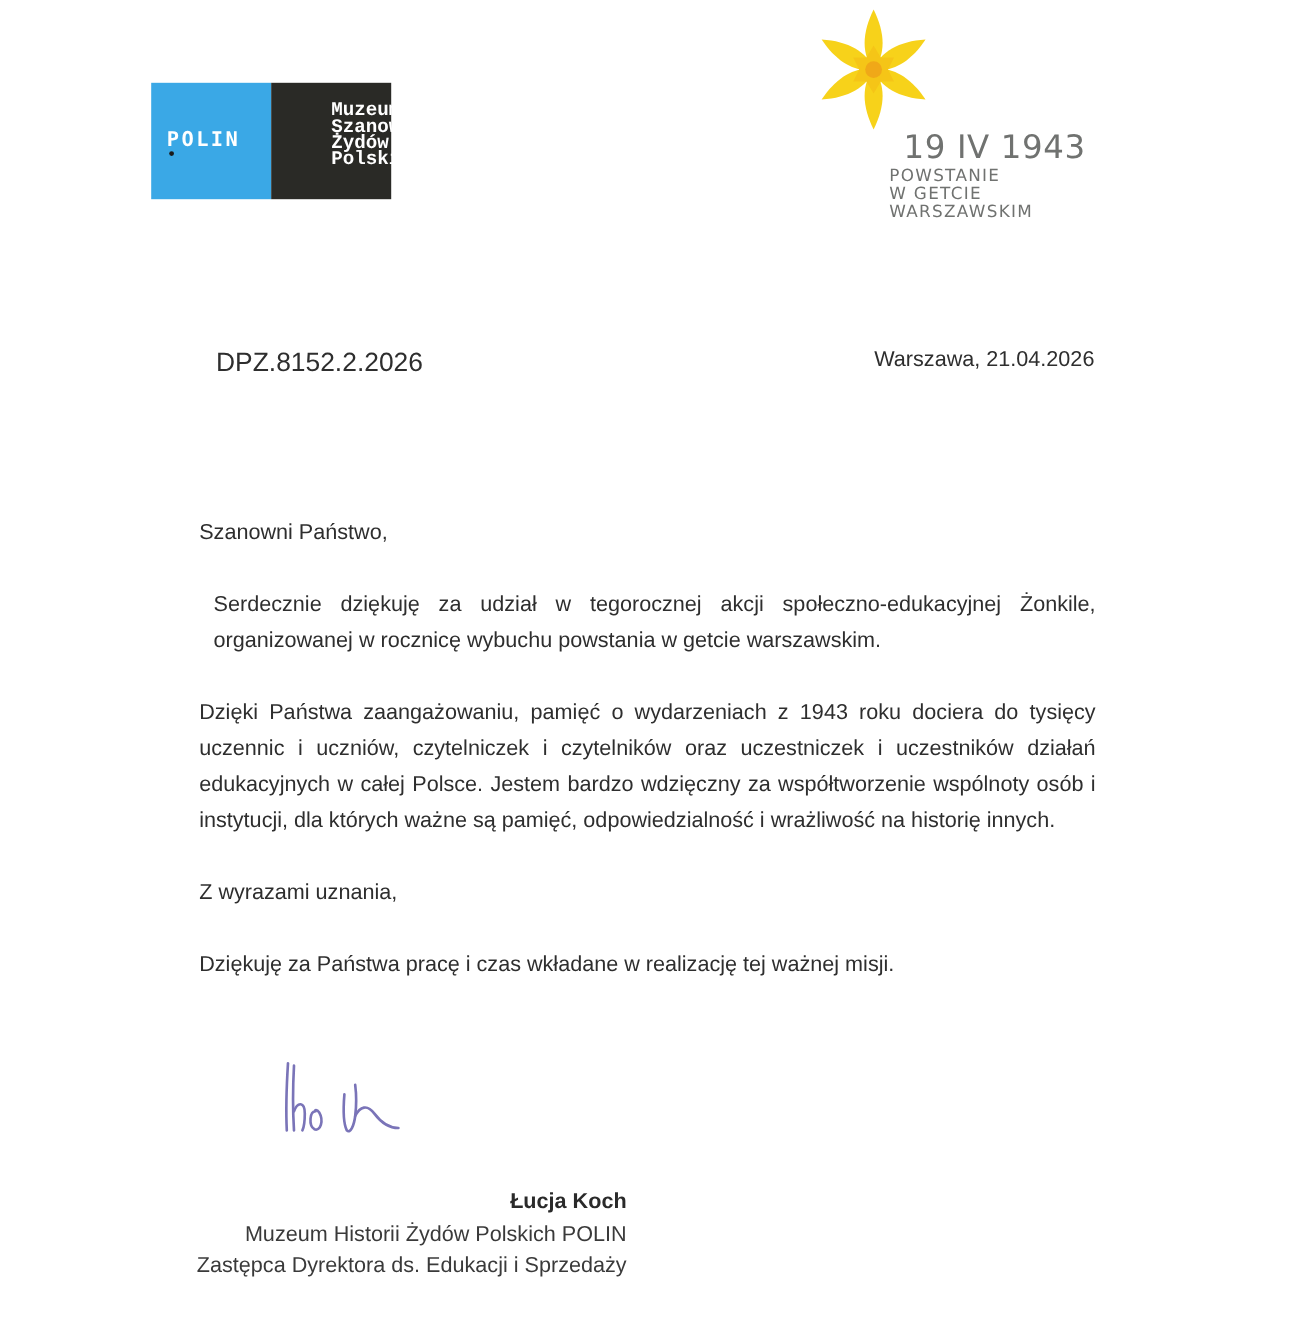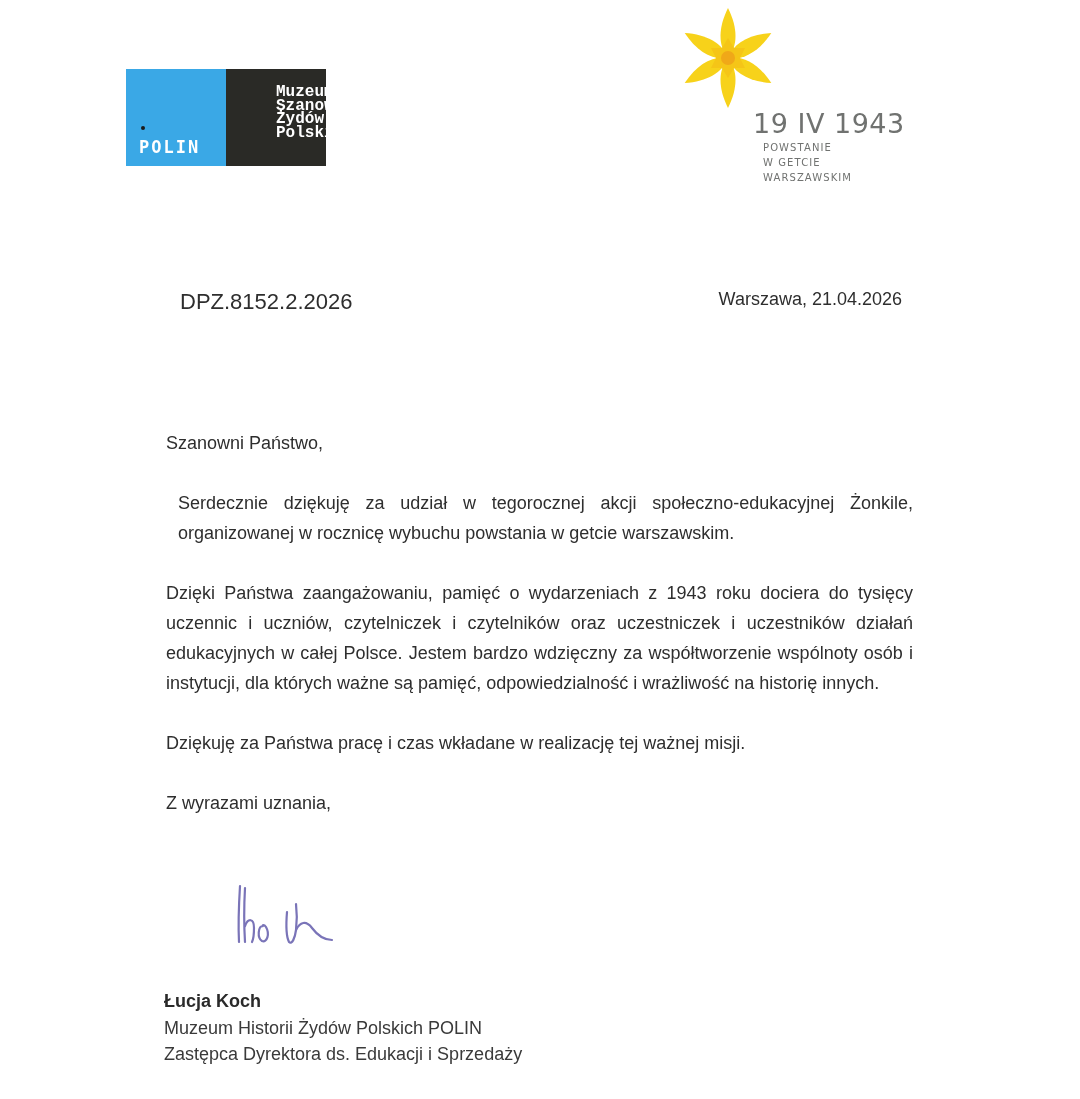--- a/index.html
+++ b/index.html
@@ -29,21 +29,20 @@
       position: relative;
     }
     .polin-word {
       position: absolute;
       left: 13px; top: 38px;
       font-family: "DejaVu Sans Mono", monospace;
       font-weight: bold;
       font-size: 17px;
       letter-spacing: 2px;
       color: #ffffff;
-      margin-top: 30px;
     }
     .polin-dot {
       position: absolute;
       left: 15px; top: 57px;
       width: 4px; height: 4px;
       background: #1a1a1a;
       border-radius: 50%;
     }
     .polin-dark {
       width: 100px; height: 97px;
@@ -69,37 +68,37 @@
     }
     .anniv-date {
       left: 753px; top: 108px;
       font-family: "DejaVu Sans", sans-serif;
       font-size: 27px;
       color: #707270;
       letter-spacing: 0.5px;
       white-space: nowrap;
     }
     .anniv-text {
-      left: 763px; top: 140px;
+      left: 741px; top: 140px;
       font-family: "DejaVu Sans", sans-serif;
-      font-size: 10px;
+      font-size: 14px;
       line-height: 15px;
       letter-spacing: 1.1px;
       color: #707270;
     }
     .anniv-text div { white-space: nowrap; }
 
     
     .ref-number {
       left: 180px; top: 289px;
       font-size: 22px;
       color: #2e2e2e;
     }
     .place-date {
-      right: 178px; top: 289px;
+      right: 168px; top: 289px;
       font-size: 18px;
       color: #2e2e2e;
       white-space: nowrap;
     }
 
     
     .letter-body {
       left: 166px; top: 428px;
       width: 747px;
       font-family: "Liberation Sans", sans-serif;
@@ -116,20 +115,21 @@
     
     .signature {
       left: 232px; top: 882px;
       width: 125px; height: 68px;
     }
     .signer {
       left: 164px; top: 988px;
       font-size: 18px;
       line-height: 26.5px;
       color: #3a3a3a;
+      text-align: right;
     }
     .signer-name {
       font-weight: bold;
       color: #2a2a2a;
     }
     .signer div { white-space: nowrap; }
   </style>
 </head>
 <body>
 
@@ -168,22 +168,22 @@
   <div>WARSZAWSKIM</div>
 </div>
 
 <div class="abs ref-number">DPZ.8152.2.2026</div>
 <div class="abs place-date">Warszawa, 21.04.2026</div>
 
 <div class="abs letter-body">
   <p class="last-line-left">Szanowni Państwo,</p>
   <p style="text-align-last:left;margin-left:12px;">Serdecznie dziękuję za udział w tegorocznej akcji społeczno-edukacyjnej Żonkile, organizowanej w rocznicę wybuchu powstania w getcie warszawskim.</p>
   <p style="text-align-last:left;">Dzięki Państwa zaangażowaniu, pamięć o wydarzeniach z 1943 roku dociera do tysięcy uczennic i uczniów, czytelniczek i czytelników oraz uczestniczek i uczestników działań edukacyjnych w całej Polsce. Jestem bardzo wdzięczny za współtworzenie wspólnoty osób i instytucji, dla których ważne są pamięć, odpowiedzialność i wrażliwość na historię innych.</p>
+  <p class="last-line-left">Z wyrazami uznania,</p>
   <p class="last-line-left">Dziękuję za Państwa pracę i czas wkładane w realizację tej ważnej misji.</p>
-  <p class="last-line-left">Z wyrazami uznania,</p>
 </div>
 
 <svg class="abs signature" viewBox="0 0 125 68">
   <g fill="none" stroke="#7a74b8" stroke-width="2.2" stroke-linecap="round" stroke-linejoin="round">
     <path d="M8,4 C7,20 6,40 7,60"></path>
     <path d="M13,6 C12,24 12,44 13,60"></path>
     <path d="M13,44 C16,36 22,36 22,46 C22,52 21,58 20,60"></path>
     <path d="M31,44 C26,44 25,56 30,59 C35,61 38,52 34,45 C32,42 30,43 31,44"></path>
     <path d="M55,30 C54,42 54,54 57,60 C60,63 63,56 64,48 C65,40 65,30 64,22"></path>
     <path d="M64,48 C68,40 74,38 80,46 C86,54 92,58 100,58"></path>

